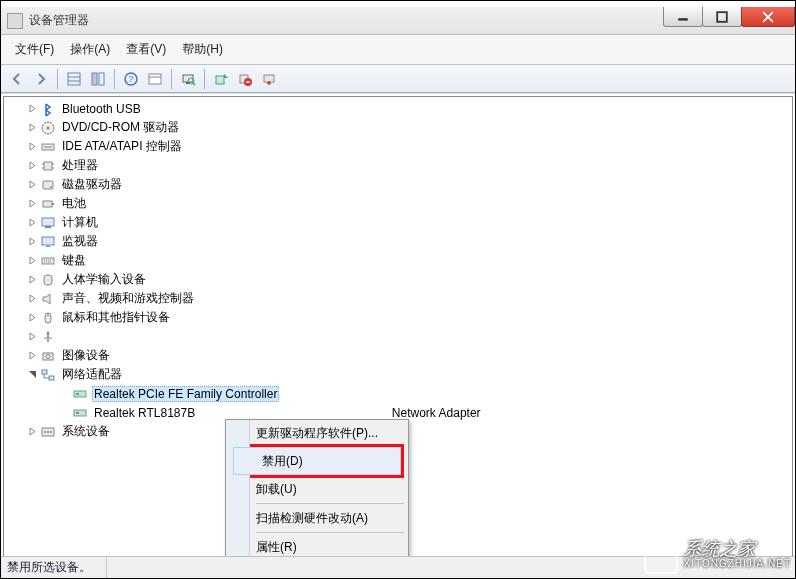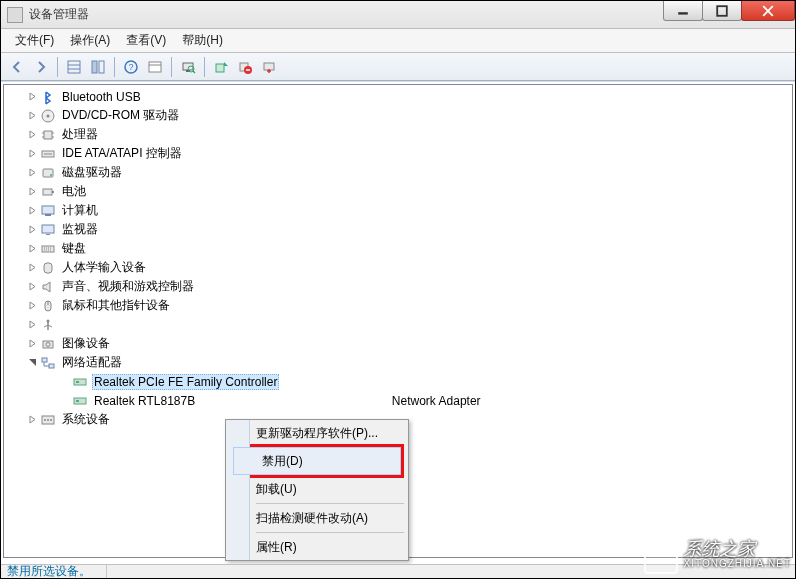--- a/index.html
+++ b/index.html
@@ -1,27 +1,27 @@
 <!DOCTYPE html>
 <html><head>
 <meta charset="utf-8">
 <style>
   * { box-sizing: border-box; margin: 0; padding: 0; font-family: "Microsoft YaHei", "Segoe UI", Tahoma, sans-serif; }
   body { background: #fff; width: 796px; height: 579px; overflow: hidden; border: 1px solid #000; position: relative; }
   
-  .titlebar { height: 28px; background: linear-gradient(#f0f0f0,#e4e4e4); display: flex; align-items: center; border-bottom: 1px solid #bbb; }
+  .titlebar { height: 28px; background: linear-gradient(#f0f0f0,#e4e4e4); display: flex; align-items: center; border-bottom: 1px solid #bbb; margin-top: 6px; }
   .titlebar .app-icon { width: 16px; height: 16px; margin: 0 6px; background:#dcdcdc; border:1px solid #999; }
   .titlebar .title { font-size: 12px; color: #333; flex: 1; }
   .winbtns { display: flex; height: 100%; }
   .winbtn { width: 40px; height: 20px; margin-left: -1px; display:flex; align-items:center; justify-content:center; font-size:12px; color:#333;}
   .winbtn.min, .winbtn.max { background: linear-gradient(#fafafa,#d6d6d6); border:1px solid #888; border-top:none; border-radius:0 0 3px 3px;}
   .winbtn.close { width: 54px; background: linear-gradient(#f06a5d,#d43c28); border:1px solid #933; border-top:none; color:#fff; border-radius:0 0 3px 3px;}
   .winbtn svg { width:12px; height:12px; }
   
-  .menubar { height: 24px; background:#f6f6f6; border-bottom:1px solid #c0c0c0; display:flex; align-items:center; padding-left:6px; font-size:12px; color:#222;text-align:right;}
+  .menubar { height: 30px; background:#f6f6f6; border-bottom:1px solid #c0c0c0; display:flex; align-items:center; padding-left:6px; font-size:12px; color:#222;text-align:right;}
   .menubar .menuitem { padding: 2px 8px; }
   
   .toolbar { height: 28px; background: linear-gradient(#f4f7fb,#e8edf4); border-bottom:1px solid #9fb2cf; display:flex; align-items:center; padding-left:4px; gap:0; }
   .toolbar .tbtn { width:24px; height:22px; display:flex; align-items:center; justify-content:center; border:1px solid transparent; }
   .toolbar .sep { width:1px; height:20px; background:#9fb2cf; margin:0 4px; }
   .tbtn svg { width:16px; height:16px; }
   
   .tree-container { position:relative; height: calc(579px - 28px - 22px - 28px - 22px); overflow:hidden; border-top:1px solid #dcdcdc; }
   .tree-inner { position:absolute; inset:2px; border:1px solid #828790; background:#fff; padding:2px 0 0 4px; overflow:auto;}
   .tree-inner::-webkit-scrollbar { width:17px; }
@@ -36,21 +36,21 @@
   .label { padding: 0 2px; }
   .indent { display:inline-block; }
   
   .ctxmenu { position:absolute; background:#f0f0f0; border:1px solid #979797; box-shadow:2px 2px 4px rgba(0,0,0,0.25); font-size:12px; color:#000; padding:2px; }
   .ctxmenu .row { height:22px; display:flex; align-items:center; padding-left:28px; padding-right:18px; position:relative; }
   .ctxmenu .row.highlighted { background:#e8eef7; border:1px solid #aecff7; }
   .ctxmenu .msep { margin:3px 2px 3px 28px; border-top:1px solid #c5c5c5; }
   .ctxmenu .iconcol { position:absolute; left:0; top:0; bottom:0; width:24px; border-right:1px solid #c5d1e4; background:#eaeef5;}
   .redbox { border:3px solid #e11; padding:0; }
   
-  .statusbar { position:absolute; bottom:0; left:0; right:0; height:14px; background:#f0f0f0; border-top:1px solid #c0c0c0; font-size:12px; display:flex; align-items:center; padding-left:6px; color:#0369a1;}
+  .statusbar { position:absolute; bottom:0; left:0; right:0; height:22px; background:#f0f0f0; border-top:1px solid #c0c0c0; font-size:12px; display:flex; align-items:center; padding-left:6px; color:#0f172a;}
   .statusbar .cell { border-right:1px solid #c8c8c8; padding-right:8px; height:100%; display:flex; align-items:center; min-width:100px;}
   
   .watermark { position:absolute; right:4px; bottom:4px; pointer-events:none; opacity:0.85; display:flex; gap:6px;}
   .watermark .logo { width:34px; height:34px; border:2px solid #fff; border-radius:4px; background:rgba(255,255,255,0.15);}
   .watermark .txt { color:#fff; text-shadow:0 0 3px #000,0 0 3px #000; font-size:18px; font-style:italic; line-height:1;}
   .watermark .sub { color:#fff; text-shadow:0 0 3px #000,0 0 3px #000; font-size:10px; letter-spacing:1px;}
 </style>
 </head>
 <body>
 
@@ -189,43 +189,43 @@
         </div>
         <div class="node">
           <span class="indent" style="width:18px"></span>
           <span class="expander">
             <svg viewBox="0 0 9 9">
               <path d="M2 1 L7 4.5 L2 8 Z" fill="none" stroke="#888"></path>
             </svg>
           </span>
           <span class="icon16">
             <svg viewBox="0 0 16 16">
+              <rect x="2" y="5" width="12" height="6" fill="#e8e8e8" stroke="#888"></rect>
+              <line x1="4" y1="8" x2="12" y2="8" stroke="#888"></line>
+            </svg>
+          </span>
+          <span class="label">IDE ATA/ATAPI 控制器</span>
+        </div>
+        <div class="node">
+          <span class="indent" style="width:18px"></span>
+          <span class="expander">
+            <svg viewBox="0 0 9 9">
+              <path d="M2 1 L7 4.5 L2 8 Z" fill="none" stroke="#888"></path>
+            </svg>
+          </span>
+          <span class="icon16">
+            <svg viewBox="0 0 16 16">
               <rect x="4" y="4" width="8" height="8" fill="#e8e8e8" stroke="#888"></rect>
               <line x1="2" y1="6" x2="4" y2="6" stroke="#888"></line>
               <line x1="2" y1="10" x2="4" y2="10" stroke="#888"></line>
               <line x1="12" y1="6" x2="14" y2="6" stroke="#888"></line>
               <line x1="12" y1="10" x2="14" y2="10" stroke="#888"></line>
             </svg>
           </span>
           <span class="label">处理器</span>
-        </div>
-        <div class="node">
-          <span class="indent" style="width:18px"></span>
-          <span class="expander">
-            <svg viewBox="0 0 9 9">
-              <path d="M2 1 L7 4.5 L2 8 Z" fill="none" stroke="#888"></path>
-            </svg>
-          </span>
-          <span class="icon16">
-            <svg viewBox="0 0 16 16">
-              <rect x="2" y="5" width="12" height="6" fill="#e8e8e8" stroke="#888"></rect>
-              <line x1="4" y1="8" x2="12" y2="8" stroke="#888"></line>
-            </svg>
-          </span>
-          <span class="label">IDE ATA/ATAPI 控制器</span>
         </div>
         <div class="node">
           <span class="indent" style="width:18px"></span>
           <span class="expander">
             <svg viewBox="0 0 9 9">
               <path d="M2 1 L7 4.5 L2 8 Z" fill="none" stroke="#888"></path>
             </svg>
           </span>
           <span class="icon16">
             <svg viewBox="0 0 16 16">

